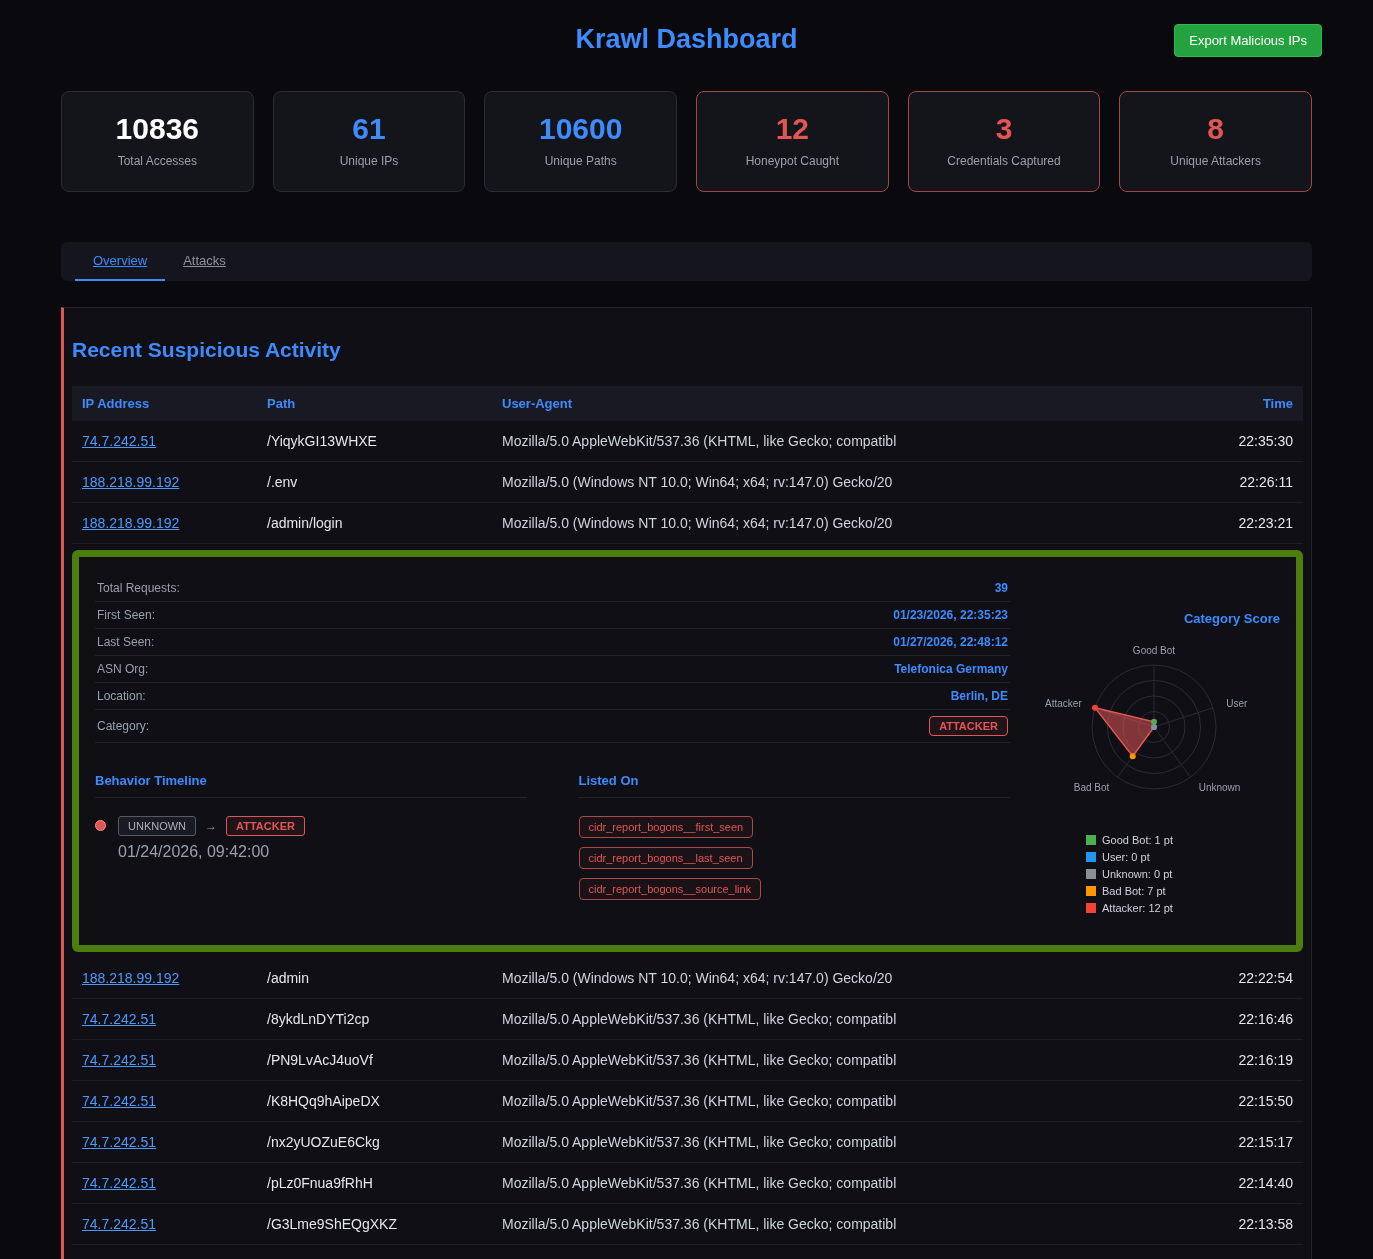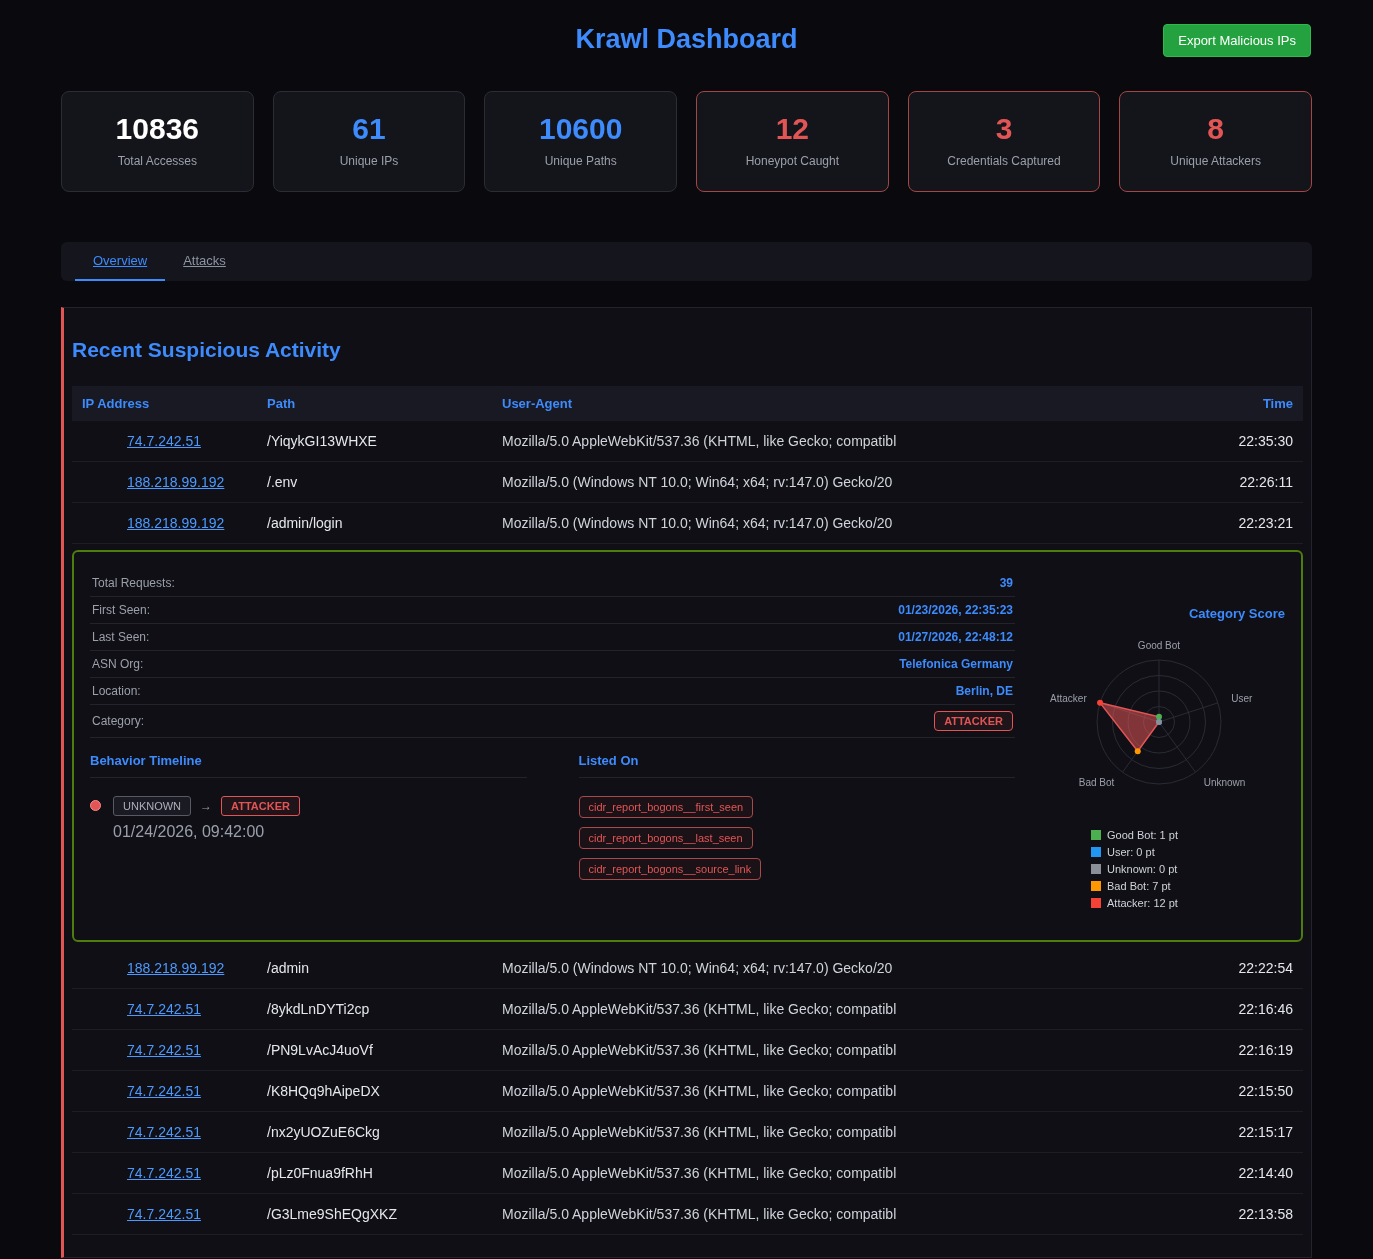--- a/index.html
+++ b/index.html
@@ -8,21 +8,21 @@
     background: #0a0a0e;
     color: #e5e7eb;
     font-family: "Liberation Sans", sans-serif;
   }
   .page { width: 1373px; min-height: 1259px; margin: 0 auto; padding-bottom: 14px; }
 
   
   .topbar { position: relative; padding: 24px 61px 14px; text-align: center; }
   .app-title { margin: 0; font-size: 27px; font-weight: bold; color: #3d8bfd; }
   .export-btn {
-    position: absolute; right: 62px; top: 24px;
+    position: absolute; right: 51px; top: 24px;
     background: #23a23f; color: #fff; border: 1px solid #2dbb4e;
     border-radius: 4px; padding: 8px 14px; font-size: 13px; cursor: pointer;
     font-family: "Liberation Sans", sans-serif;
   }
 
   
   .stats-row { display: flex; gap: 19px; padding: 8px 61px; margin-top: 14px; }
   .stat-card {
     flex: 1; background: #14141b; border: 1px solid #2c2c36; border-radius: 8px;
     text-align: center; padding: 20px 8px 18px; min-height: 101px;
@@ -58,40 +58,40 @@
   .th { color: #3d8bfd; font-weight: bold; font-size: 13px; padding: 10px; }
   .trow { display: flex; align-items: center; border-bottom: 1px solid #1d1d26; min-height: 41px; font-size: 14px; cursor: pointer; }
   .cell { padding: 9px 10px; }
   .col-ip { width: 185px; }
   .col-path { width: 235px; }
   .col-ua { flex: 1; }
   .col-time { width: 140px; text-align: right; }
   .cell-path { color: #e5e7eb; }
   .cell-ua { color: #cfd3da; }
   .cell-time { color: #e5e7eb; }
-  .ip-link { color: #4d9aff; text-decoration: underline; cursor: pointer; margin-left: 45px; }
+  .ip-link { color: #4d9aff; text-decoration: underline; cursor: pointer; }
 
   
   .detail {
-    border: 2px solid #4d7c0f; border-radius: 6px; margin: 6px 0;
+    border: 7px solid #4d7c0f; border-radius: 6px; margin: 6px 0;
     padding: 18px 16px 26px; display: flex;
   }
   .detail-left { flex: 1; padding-right: 18px; }
   .field-row {
     display: flex; justify-content: space-between; align-items: center;
     padding: 6px 2px; border-bottom: 1px solid #23232c; font-size: 12px; min-height: 26px;
   }
   .field-label { color: #9aa0aa; }
   .field-value { color: #3d8bfd; font-weight: bold; }
   .field-value.badge-attacker {
     color: #e25555; border: 1px solid #e25555; border-radius: 4px;
     padding: 3px 9px; font-size: 11px; background: rgba(226,85,85,0.08);
   }
 
-  .sections { display: flex; gap: 52px; margin-top: 15px; }
+  .sections { display: flex; gap: 52px; margin-top: 30px; }
   .section { flex: 1; }
   .section-title {
     color: #3d8bfd; font-size: 13px; font-weight: bold;
     padding-bottom: 9px; border-bottom: 1px solid #23232c; margin-bottom: 18px;
   }
   .timeline-item { display: flex; gap: 12px; }
   .timeline-marker {
     width: 11px; height: 11px; border-radius: 50%; background: #e25555;
     border: 1px solid #ff8a8a; margin-top: 4px; flex: none;
   }

